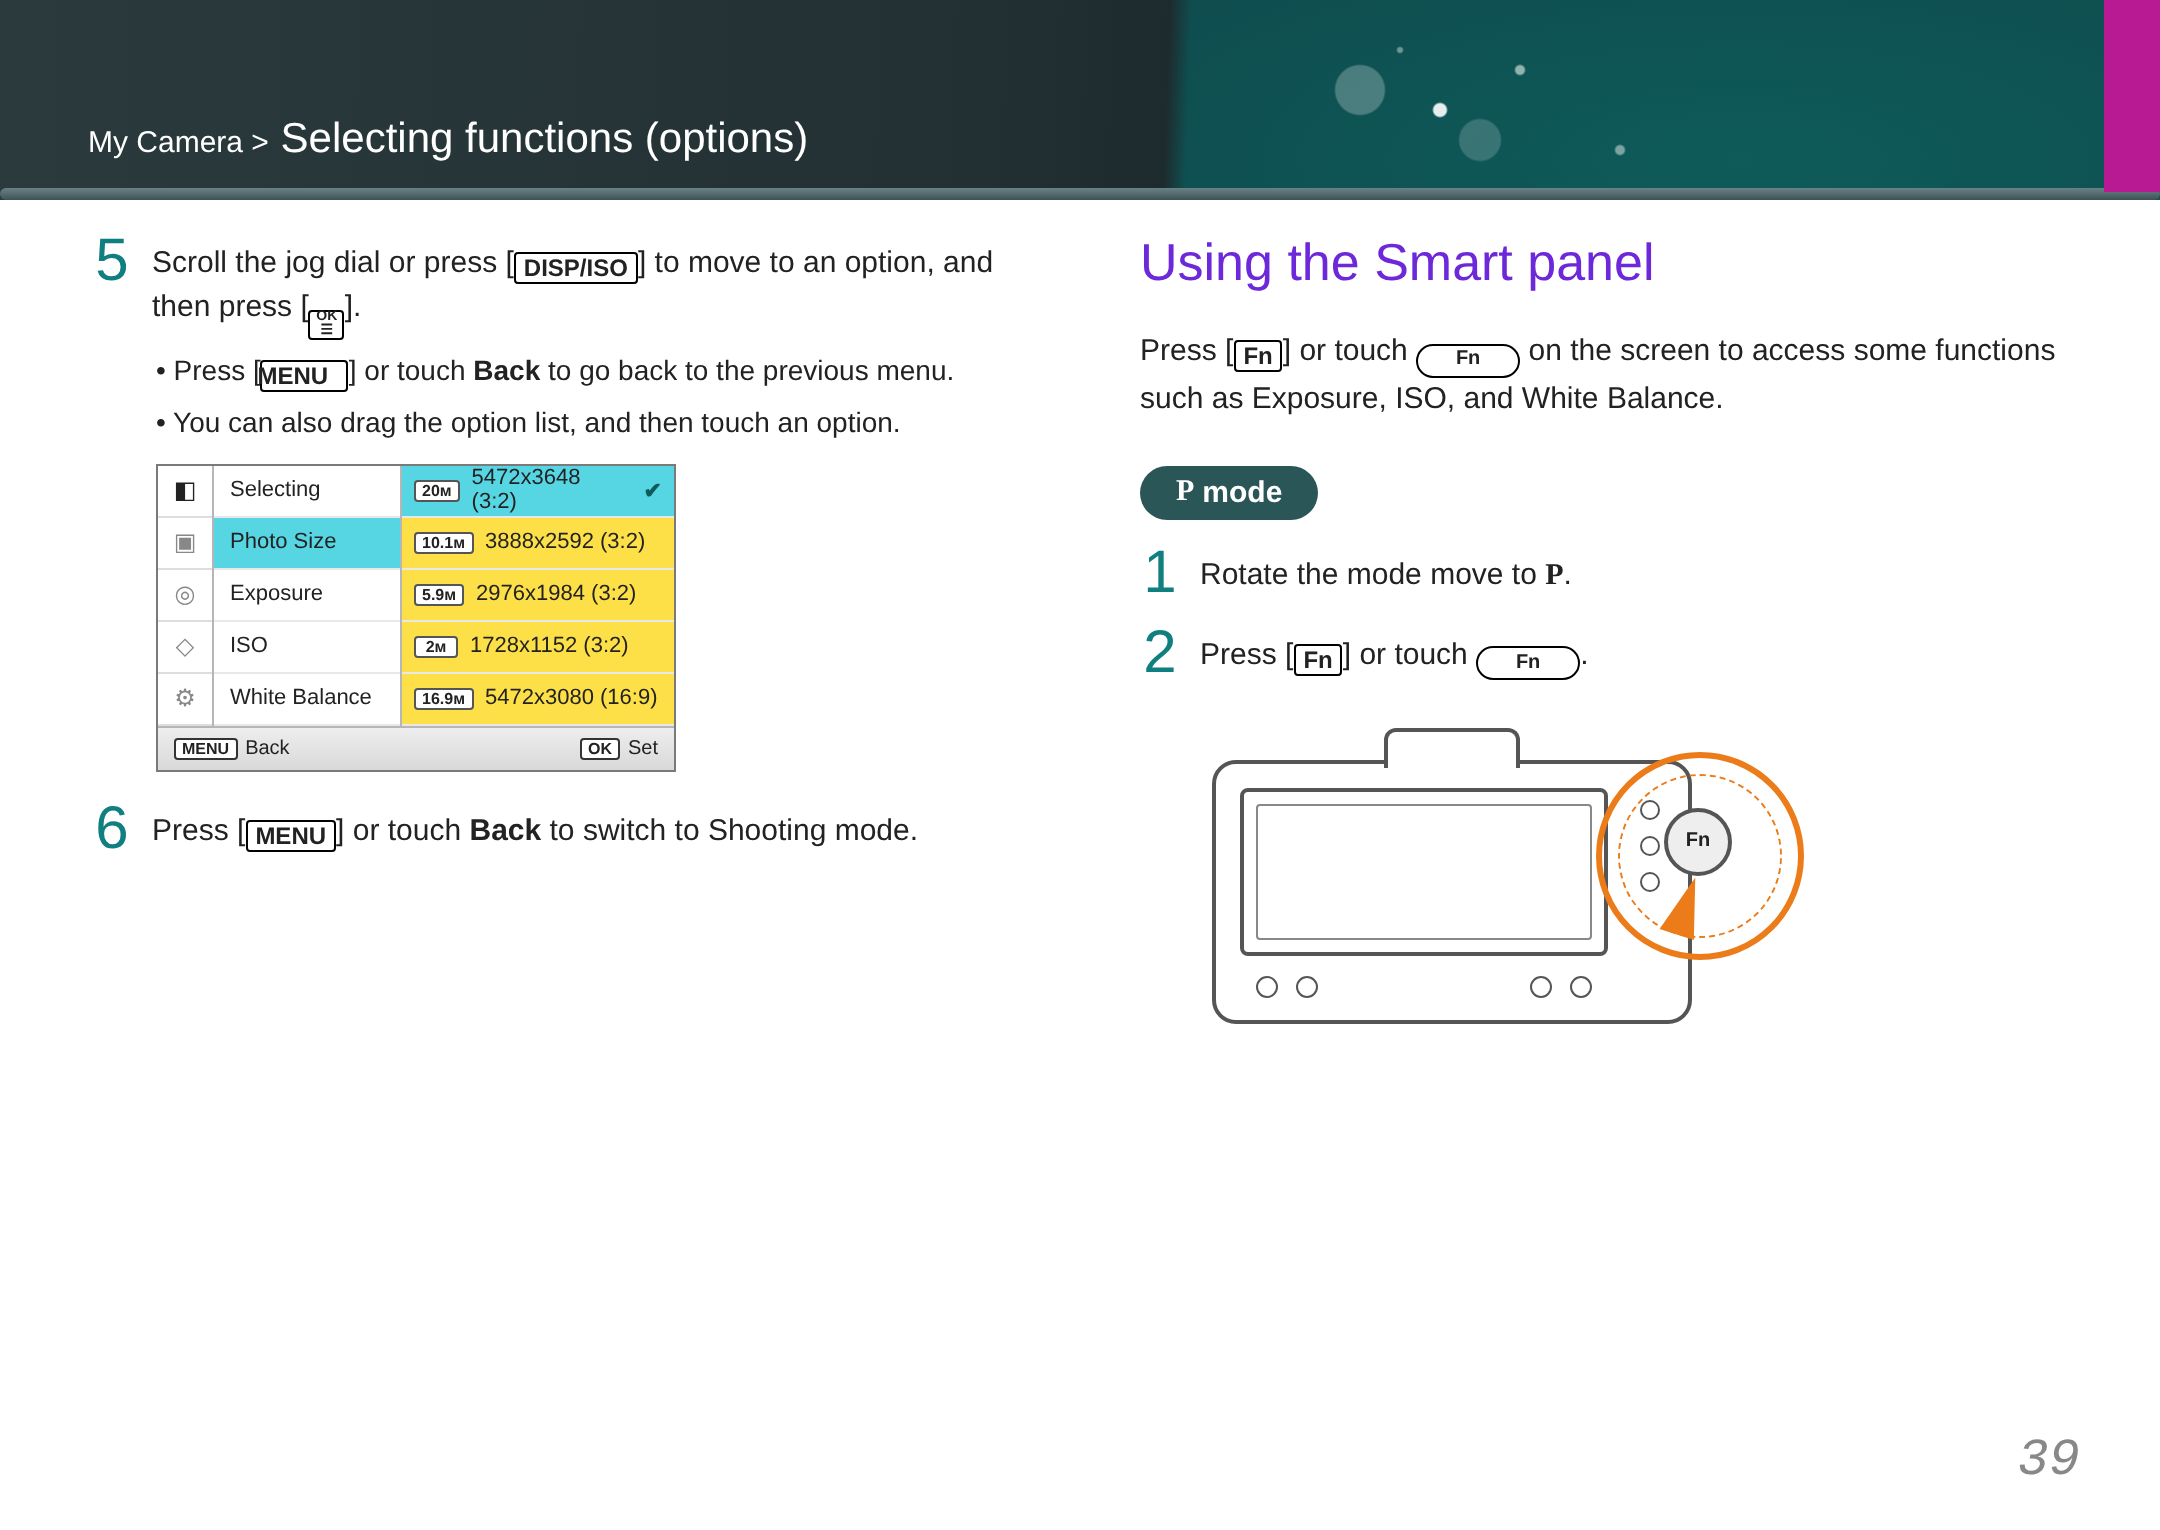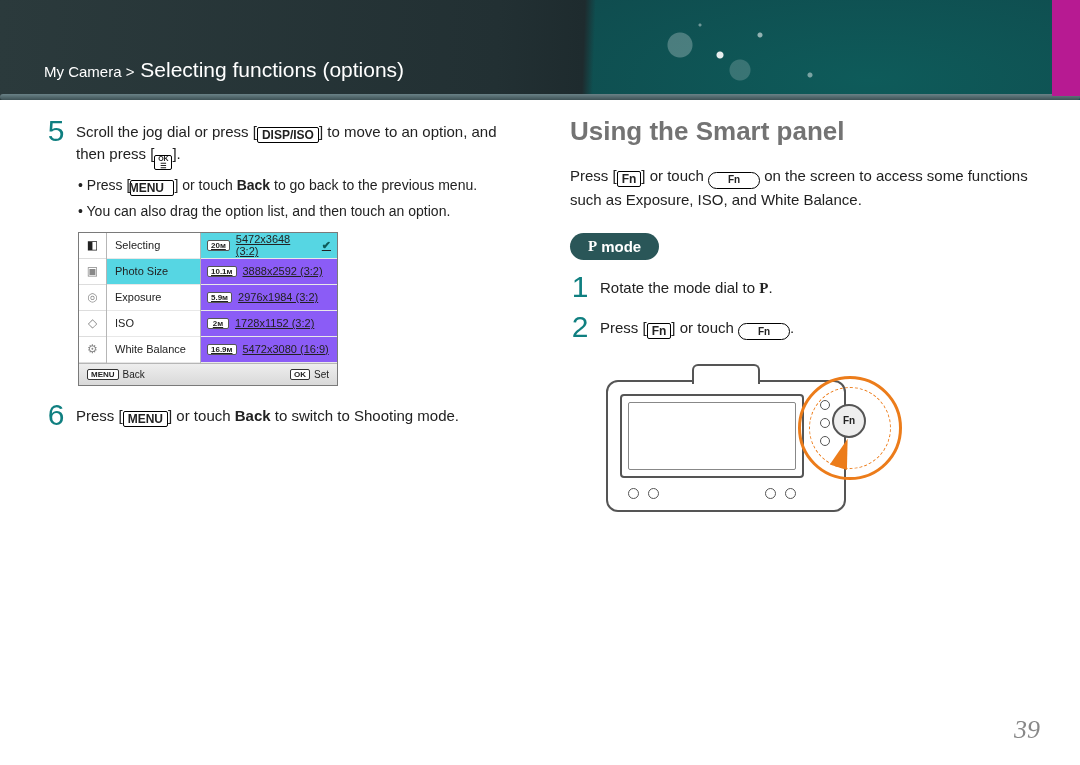--- a/index.html
+++ b/index.html
@@ -89,41 +89,41 @@
 }
 .menu-tabs .tab.active{color:#222;background:#fff;}
 .menu-left {
   width: 94px; background: #fff; border-right: 1px solid #b6b6b6;
 }
 .menu-left .mi{
   height:26px;display:flex;align-items:center;padding:0 8px;
   border-bottom:1px solid #e8e8e8;
 }
 .menu-left .mi.sel{background:#56d6e3;}
-.menu-right{ flex:1; background:#8b5cf6;text-decoration:underline; }
+.menu-right{ flex:1; background:#fde047; }
 .menu-right .ri{
   height:26px;display:flex;align-items:center;gap:6px;padding:0 6px;
   border-bottom:1px solid #e8e8e8;
 }
 .menu-right .ri.sel{background:#56d6e3;}
 .menu-right .check{margin-left:auto;color:#0e5b5a;font-weight:700;}
 .szbadge{
   border:1px solid #555;border-radius:2px;font-size:8px;font-weight:700;
   padding:0 3px;min-width:22px;text-align:center;background:#fff;
 }
 .menu-foot{
   height:22px;border-top:1px solid #b6b6b6;background:linear-gradient(#eee,#d9d9d9);
   display:flex;align-items:center;justify-content:space-between;padding:0 8px;
   font-size:10px;
 }
 .menu-foot .seg{display:flex;align-items:center;gap:4px;}
 .kb{border:1px solid #333;border-radius:2px;font-size:8px;font-weight:700;padding:0 3px;background:#fff;}
 
 
-.h2 { color:#737373; font-size:26px; font-weight:700; margin-bottom:18px; }
+.h2 { color:#6d28d9; font-size:26px; font-weight:400; margin-bottom:18px; }
 .para { font-size:15px; line-height:22px; margin-bottom:22px; }
 
 .pill {
   display:inline-flex;align-items:center;gap:4px;
   background:#2a5658;color:#fff;padding:5px 18px;border-radius:16px;
   font-size:15px;font-weight:600;margin-bottom:12px;
 }
 .mode-p{display:inline-block;font-family:serif;font-weight:700;}
 
 .camera-illus{
@@ -176,21 +176,21 @@
 }
 .arrow{
   position:absolute;right:38px;top:86px;width:0;height:0;
   border-left:9px solid transparent;border-right:9px solid transparent;
   border-bottom:30px solid #ec7c1a;transform:rotate(18deg);
 }
 
 
 .pagenum{
   position:absolute;right:40px;bottom:20px;font-style:italic;font-size:26px;color:#888;
-  font-family:Liberation Serif, serif;
+  font-family:Liberation Mono, monospace;
 }
 </style>
 </head>
 <body>
 
 <div class="header-bg"></div>
 <div class="header-accent"></div>
 
 <div class="breadcrumb">
   <span class="bc-root">My Camera &gt;</span>
@@ -282,21 +282,21 @@
     </div>
 
     <div class="pill">
       <span class="mode-p">P</span>
       <span> mode</span>
     </div>
 
     <div class="step">
       <div class="step-num">1</div>
       <div class="step-body">
-        <span>Rotate the mode dial to </span><span class="mode-p" style="font-weight:700">P</span><span>.</span>
+        <span>Rotate the mode move to </span><span class="mode-p" style="font-weight:700">P</span><span>.</span>
       </div>
     </div>
 
     <div class="step">
       <div class="step-num">2</div>
       <div class="step-body">
         <span>Press [</span><span class="ibox thin">Fn</span><span>] or touch </span><span class="ibox fn">Fn</span><span>.</span>
       </div>
     </div>
 

